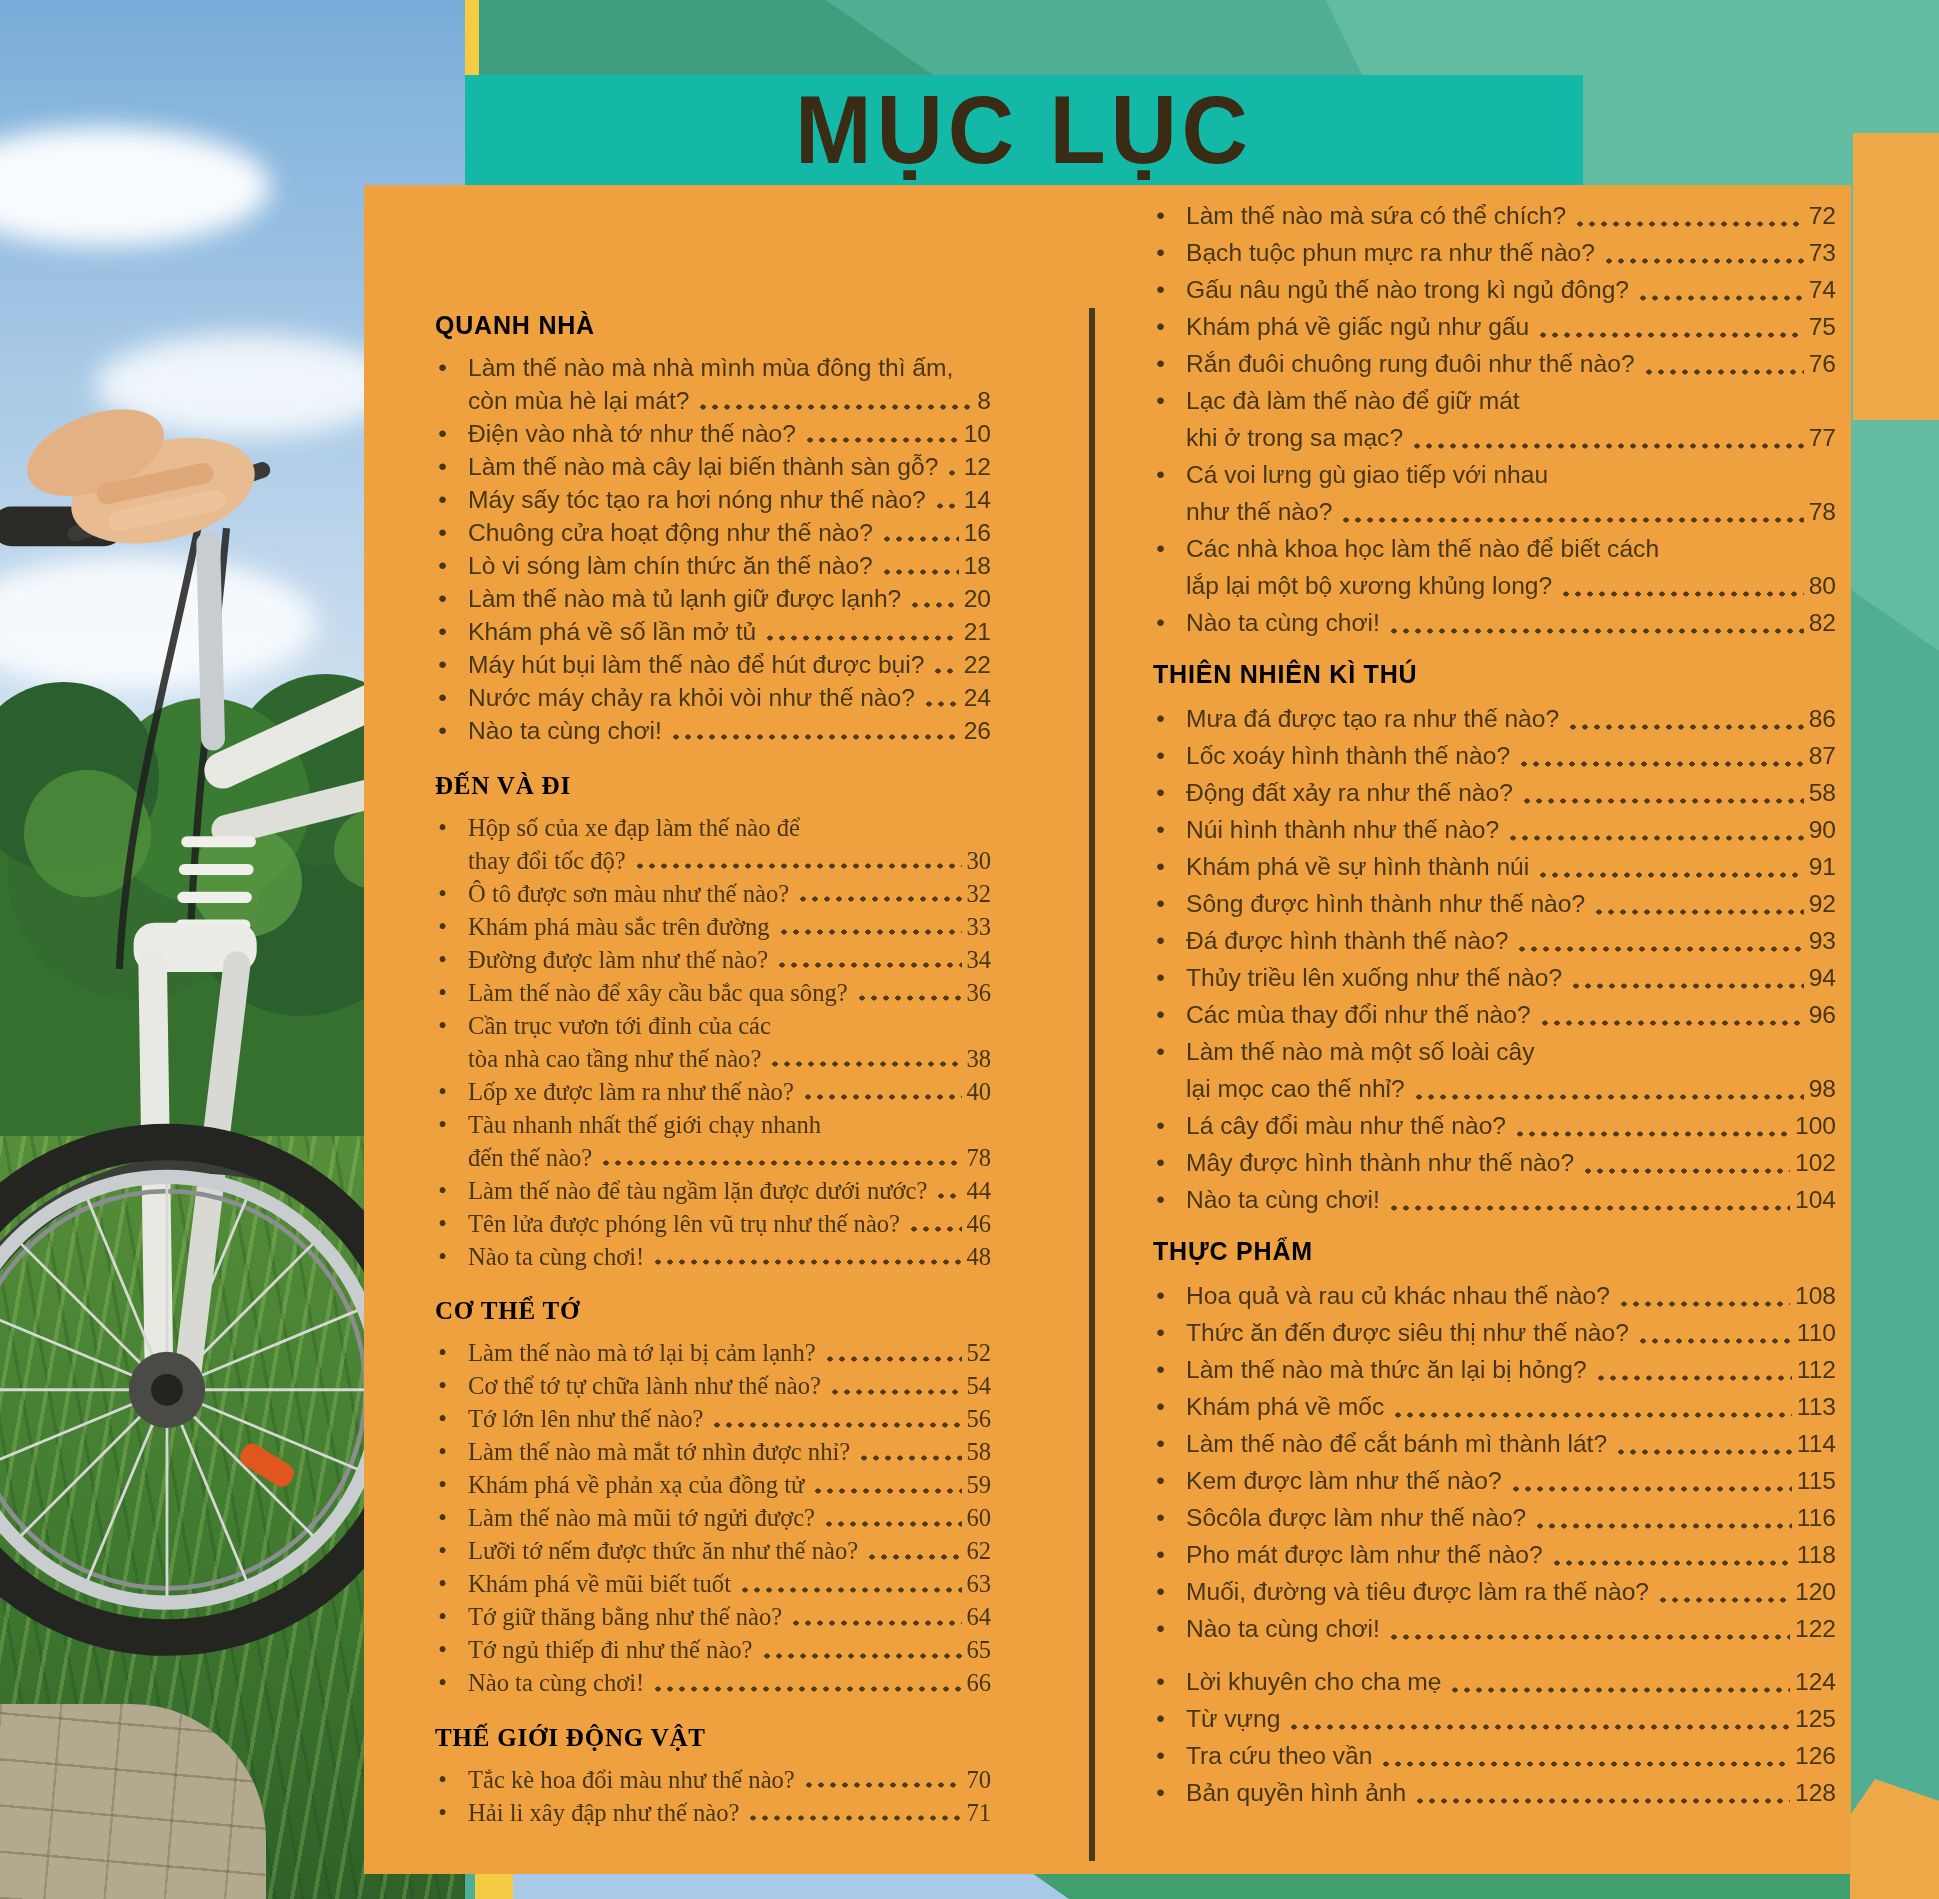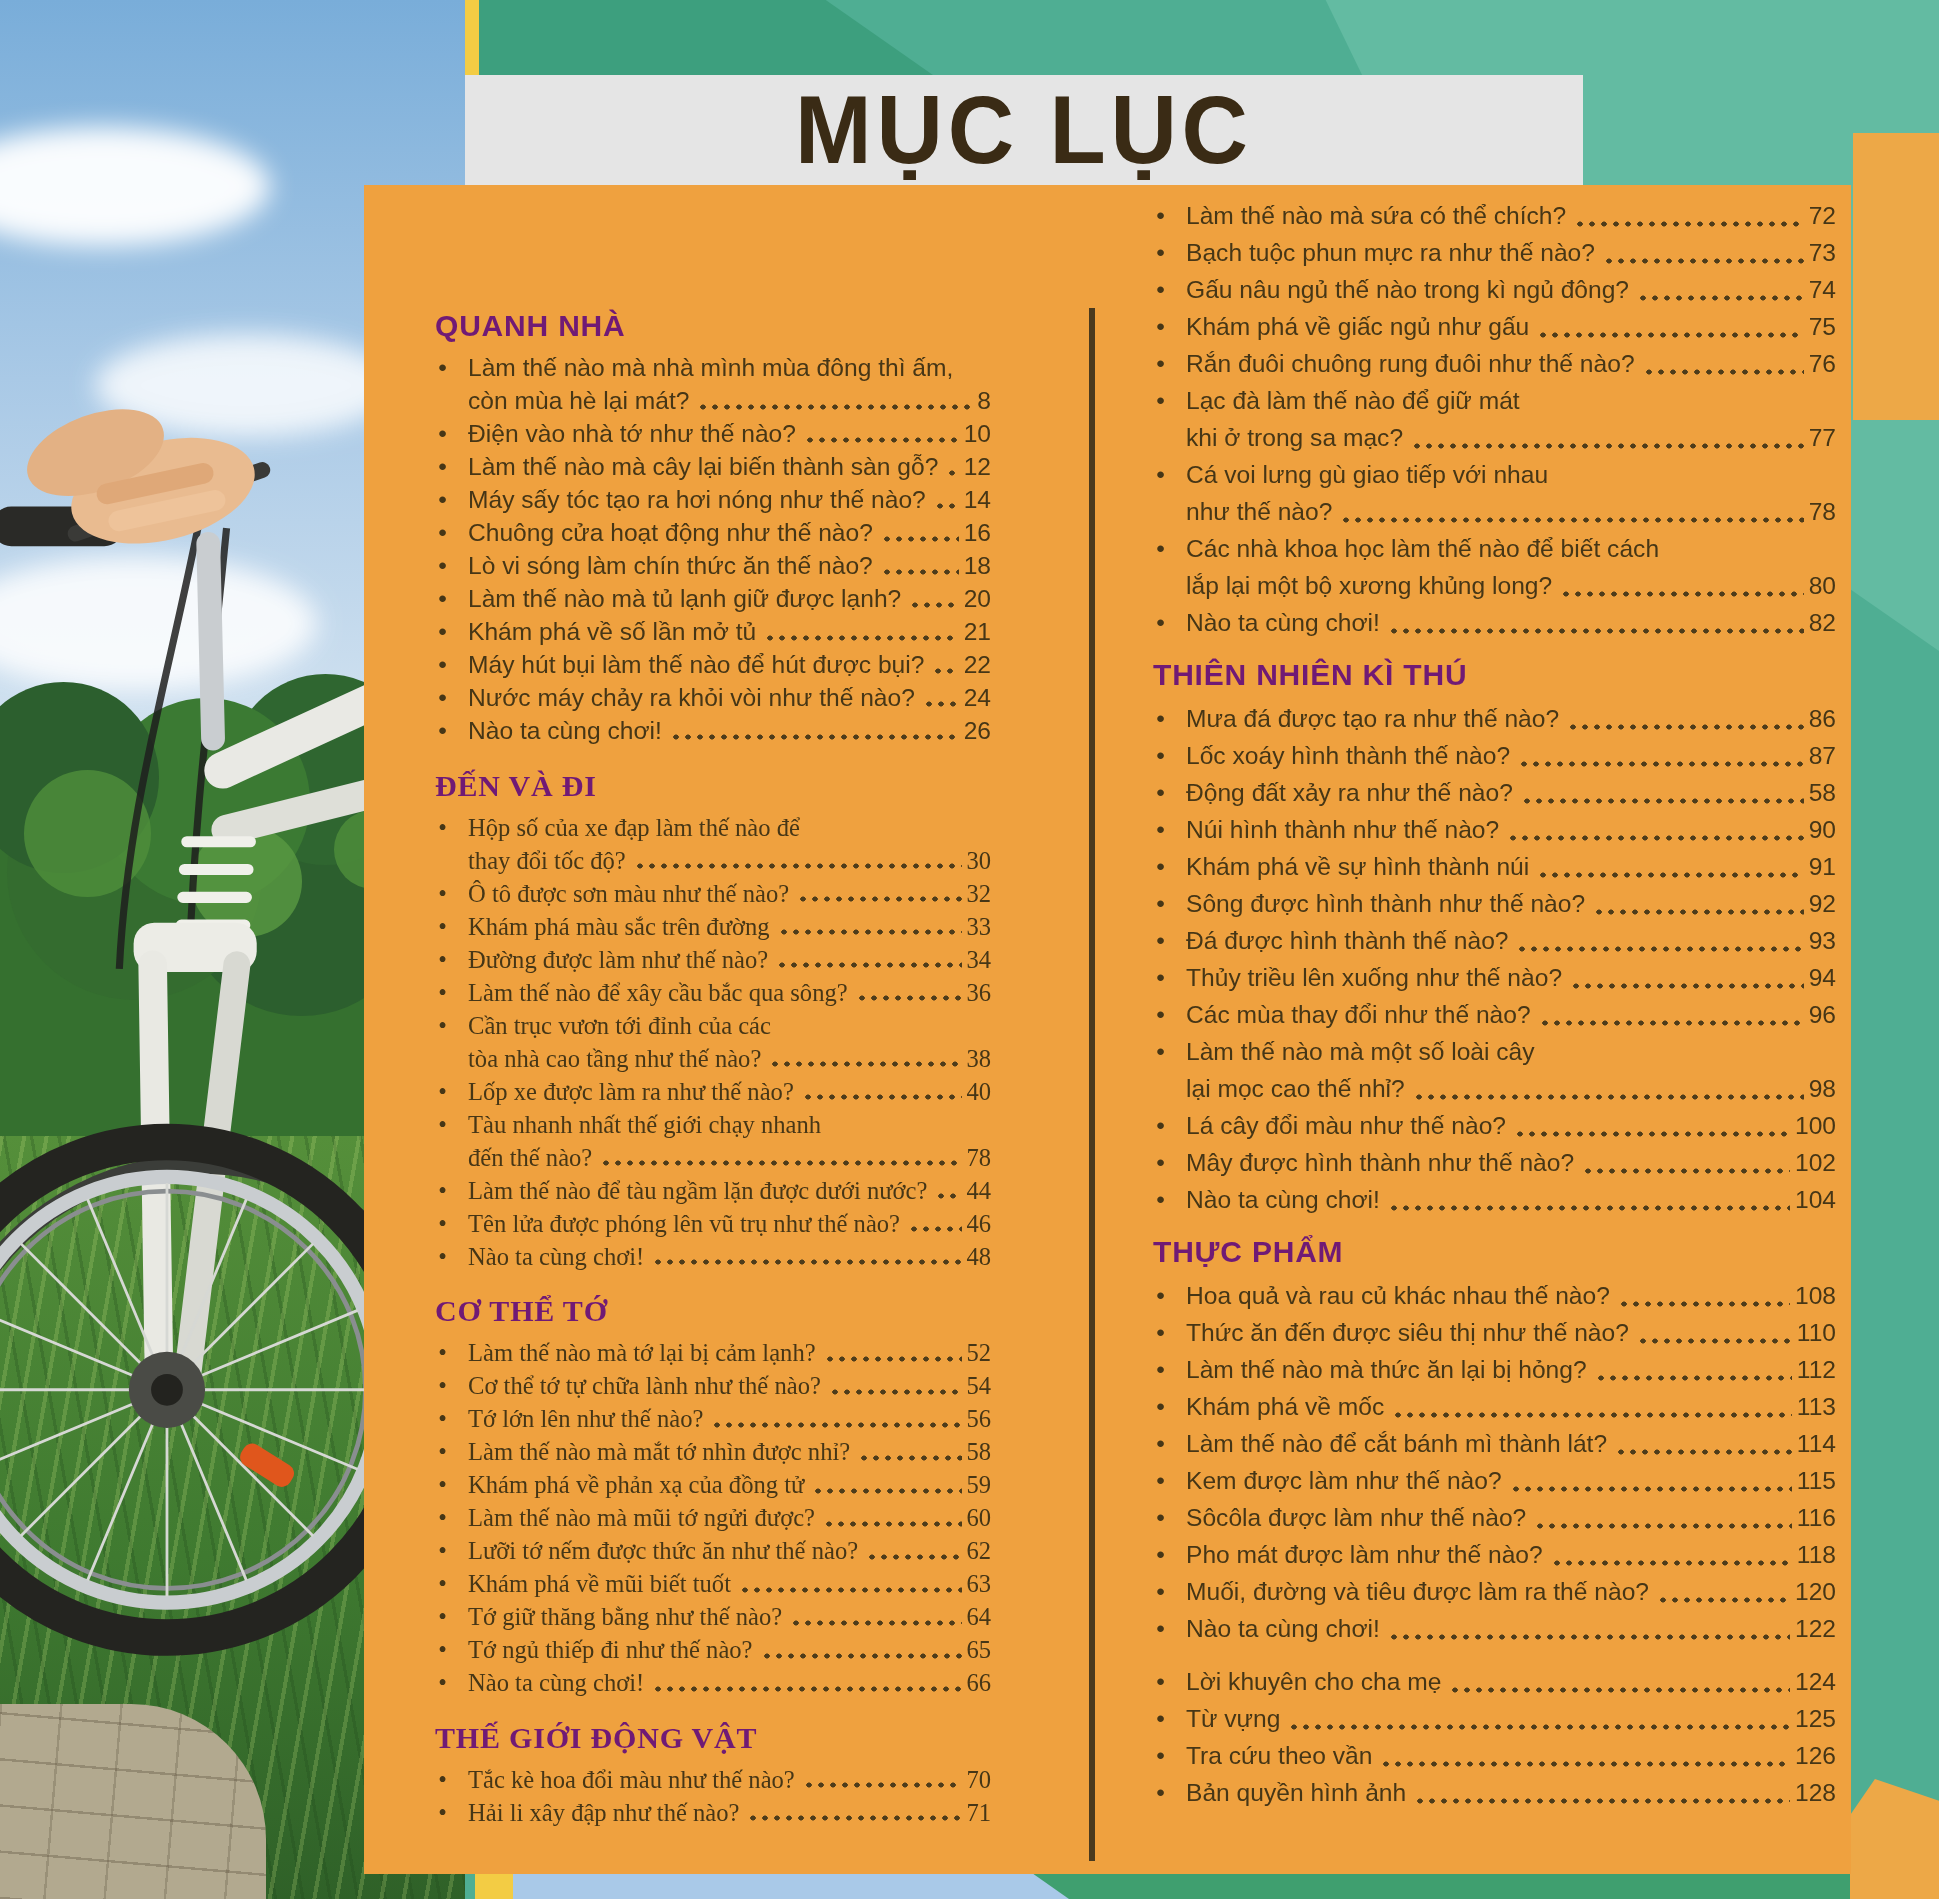--- a/index.html
+++ b/index.html
@@ -47,32 +47,32 @@
     background:repeating-linear-gradient(100deg,rgba(198,226,128,.22) 0 4px,transparent 4px 22px),
                repeating-linear-gradient(80deg,rgba(30,70,25,.25) 0 3.2px,transparent 3.2px 27px);}
   .pavement{position:absolute;left:0;bottom:0;width:266px;height:195px;background:#b2a98f;
     border-radius:0 135px 0 0;}
   .pavement:before{content:"";position:absolute;inset:0;border-radius:0 135px 0 0;
     background:repeating-linear-gradient(5deg,rgba(90,80,60,.35) 0 2.4px,transparent 2.4px 46px),
                repeating-linear-gradient(95deg,rgba(90,80,60,.28) 0 2.4px,transparent 2.4px 60px);}
   .bike{position:absolute;left:0;top:397px;width:465px;height:1509px;}
 
   
-  .title-band{position:absolute;left:465px;top:75px;width:1118px;height:110px;background:#e5e5e5;}
+  .title-band{position:absolute;left:465px;top:75px;width:1118px;height:110px;background:#14b8a6;}
   .page-title{width:100%;height:100%;display:flex;align-items:center;justify-content:center;
     font-size:92px;font-weight:bold;letter-spacing:4.8px;color:#3a2b15;transform:scaleY(1.04);}
   .panel{position:absolute;left:364px;top:185px;width:1487px;height:1689px;background:#efa13f;}
   .divider{position:absolute;left:1089px;top:308px;width:6.4px;height:1553px;background:#4a3a1e;}
 
   
   .toc-col{position:absolute;color:#463616;}
   .col-left{left:435px;top:308px;width:556px;}
   .col-right{left:1153px;top:197px;width:683px;}
-  .sec-header{margin:0 0 8px 0;font-size:30px;line-height:35px;font-weight:bold;
-    letter-spacing:0.8px;color:#701a75;}
+  .sec-header{margin:0 0 8px 0;font-size:25px;line-height:35px;font-weight:bold;
+    letter-spacing:0.8px;color:#000000;}
   .col-left .toc-section + .toc-section{margin-top:20.6px;font-family:Liberation Serif, serif;}
   .col-right .toc-section + .toc-section{margin-top:16px;}
   .col-right .toc-section:nth-child(2){}
   .toc-list{list-style:none;margin:0;padding:0;}
   .toc-item{position:relative;padding-left:33px;font-size:24.6px;}
   .col-left .toc-item{line-height:33px;}
   .col-right .toc-item{line-height:37px;}
   .bullet{position:absolute;left:3.2px;top:0;}
   .tline{display:block;white-space:nowrap;}
   .lastline{display:flex;}

